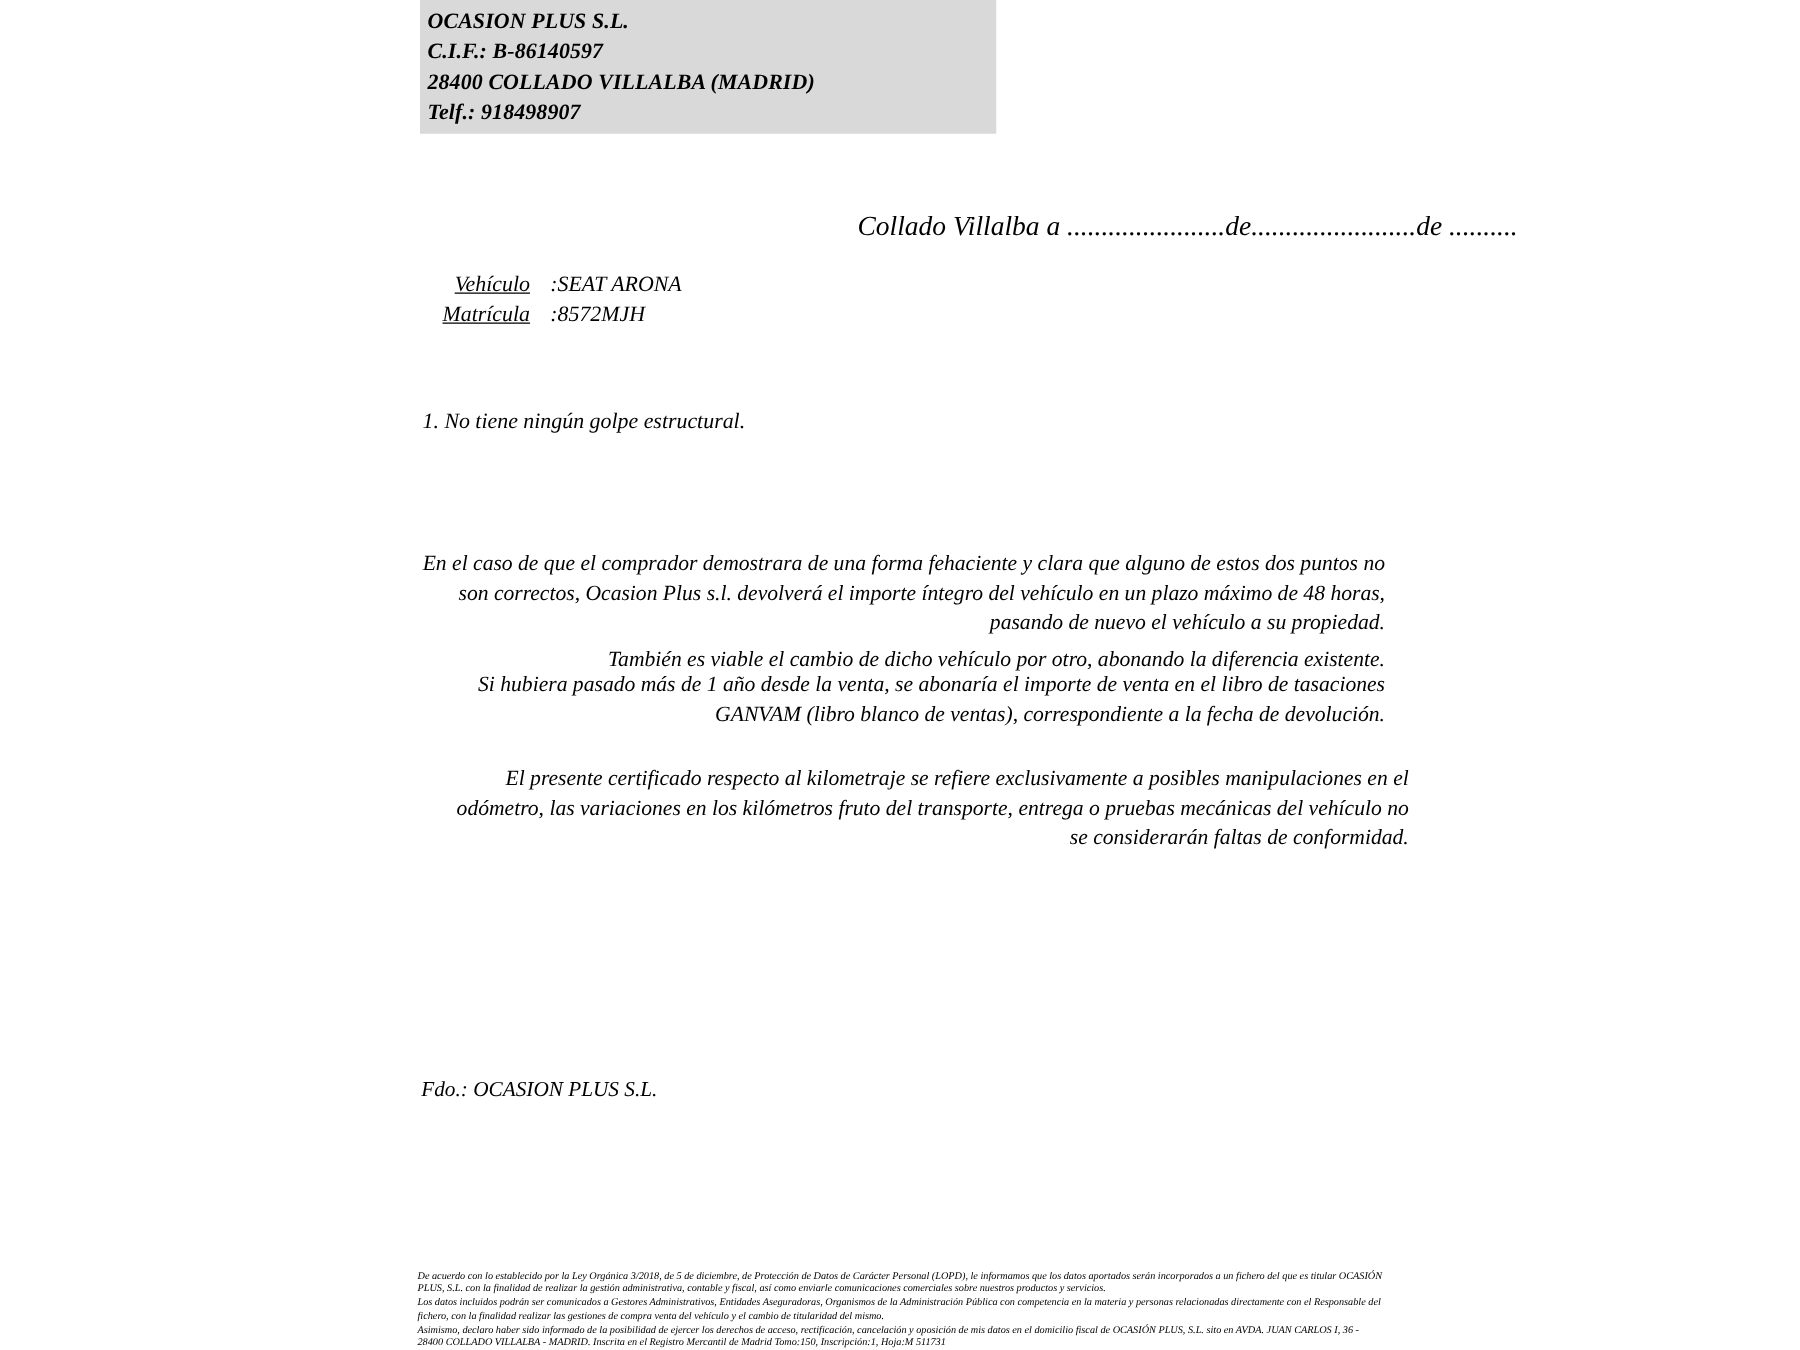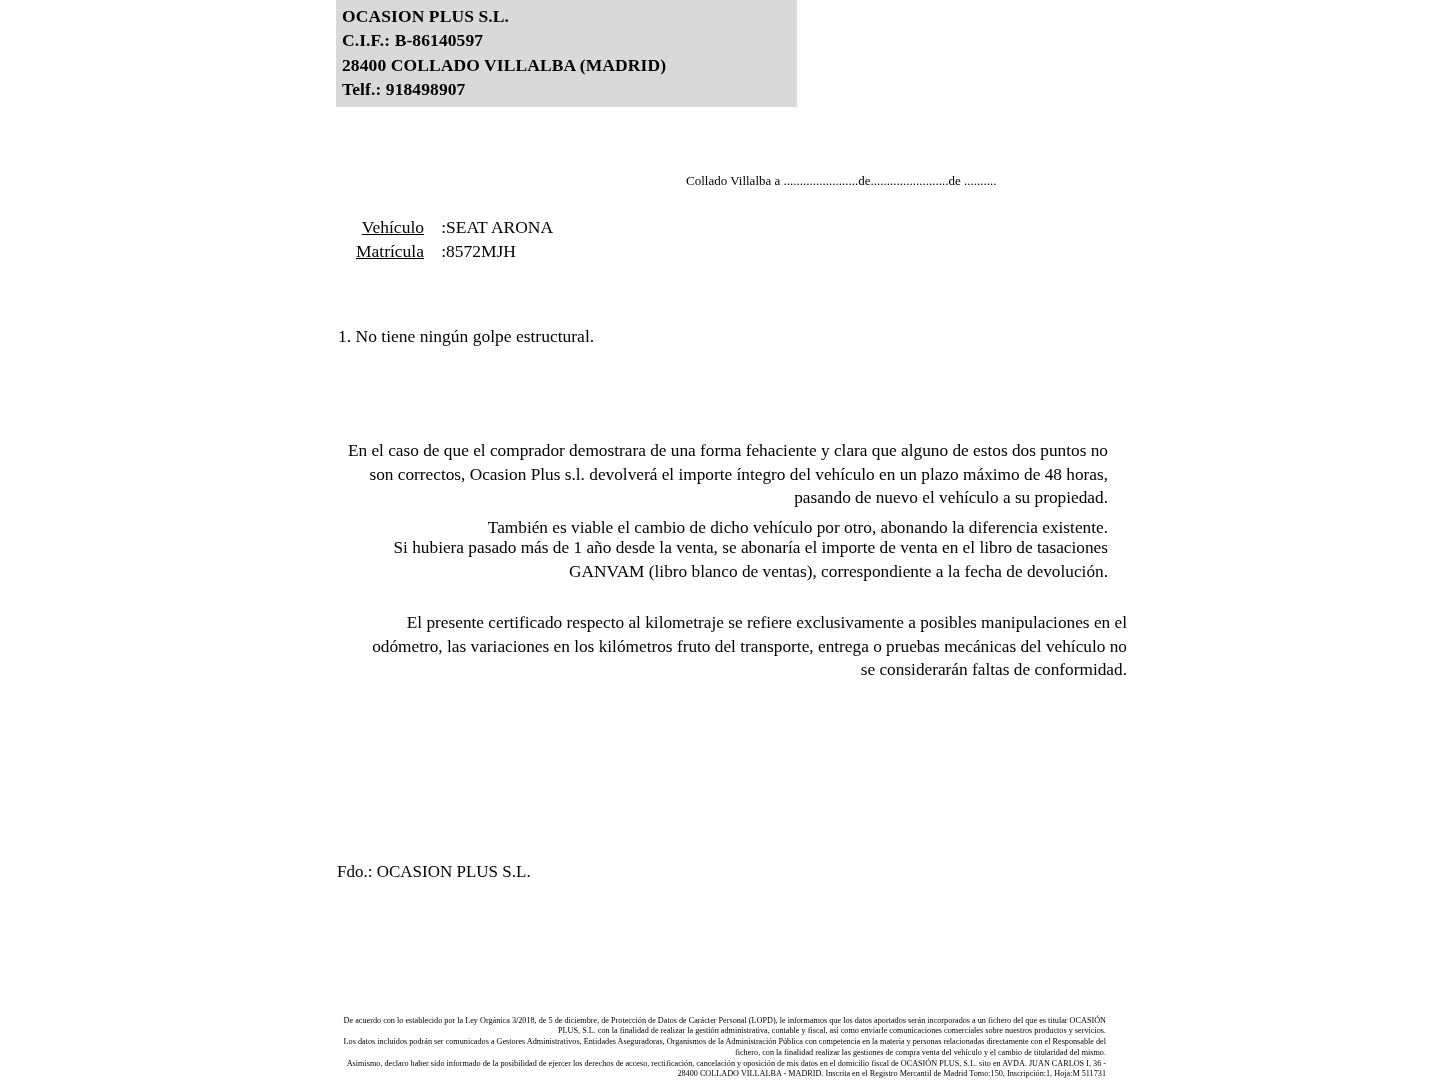--- a/index.html
+++ b/index.html
@@ -13,20 +13,21 @@
     font-family: "Liberation Serif", "DejaVu Serif", serif;
     color: #000000;
     position: relative;
     overflow: hidden;
   }
 
   .page {
     position: relative;
     width: 1440px;
     height: 1080px;
+    font-style: italic;
   }
 
   
   .letterhead {
     position: absolute;
     left: 336px;
     top: 0px;
     width: 461px;
     background: #d9d9d9;
     padding: 4px 0 6px 6px;
@@ -37,21 +38,21 @@
     font-size: 17.5px;
     line-height: 24.3px;
     letter-spacing: 0.1px;
   }
 
   
   .placeline {
     position: absolute;
     left: 686px;
     top: 170px;
-    font-size: 13px;
+    font-size: 22px;
     line-height: 22px;
     white-space: nowrap;
   }
 
   
   .certifies {
     position: absolute;
     left: 338px;
     top: 215px;
     font-size: 17.5px;
@@ -112,21 +113,20 @@
     position: absolute;
     left: 334px;
     top: 1016px;
     width: 772px;
     font-size: 8.2px;
     line-height: 10.2px;
     text-align: left;
   }
   .footer p {
     margin: 0 0 1px 0;
-    text-align: right;
   }
 </style>
 </head>
 <body>
 
 <div class="page">
 
   <div class="letterhead">
     <div>OCASION PLUS S.L.</div>
     <div>C.I.F.: B-86140597</div>

